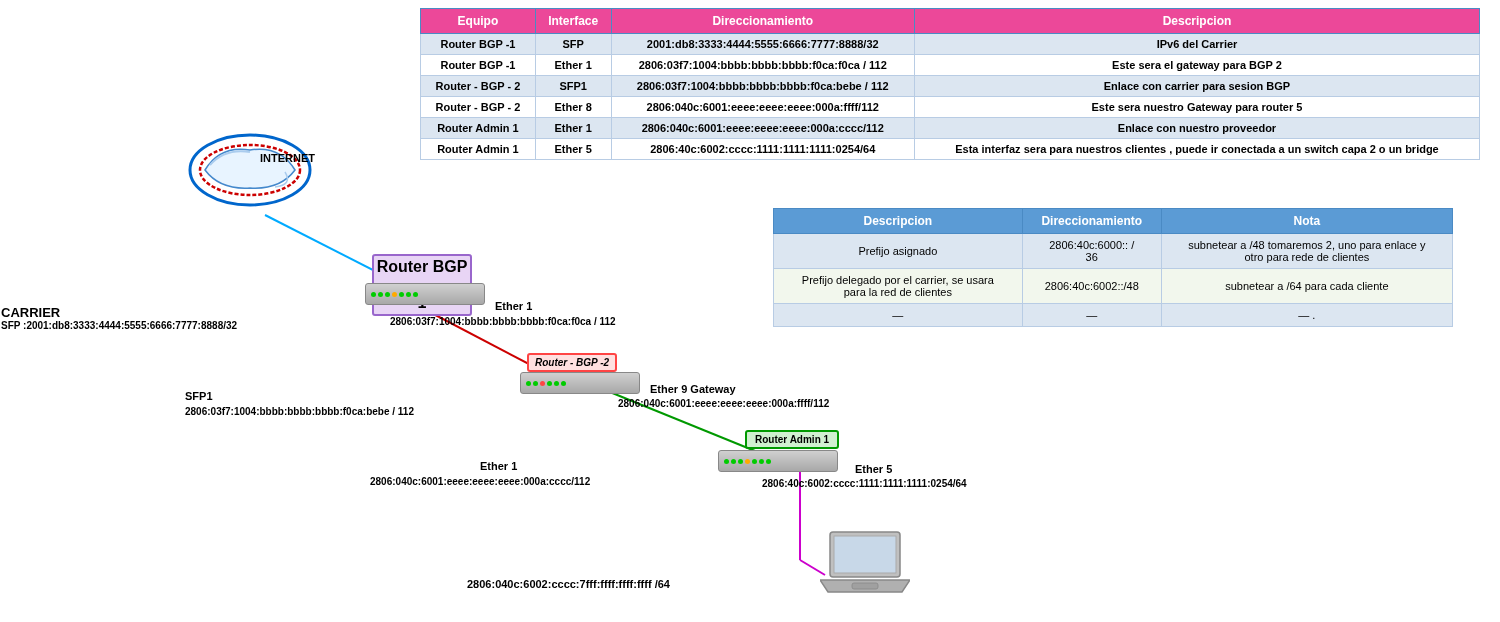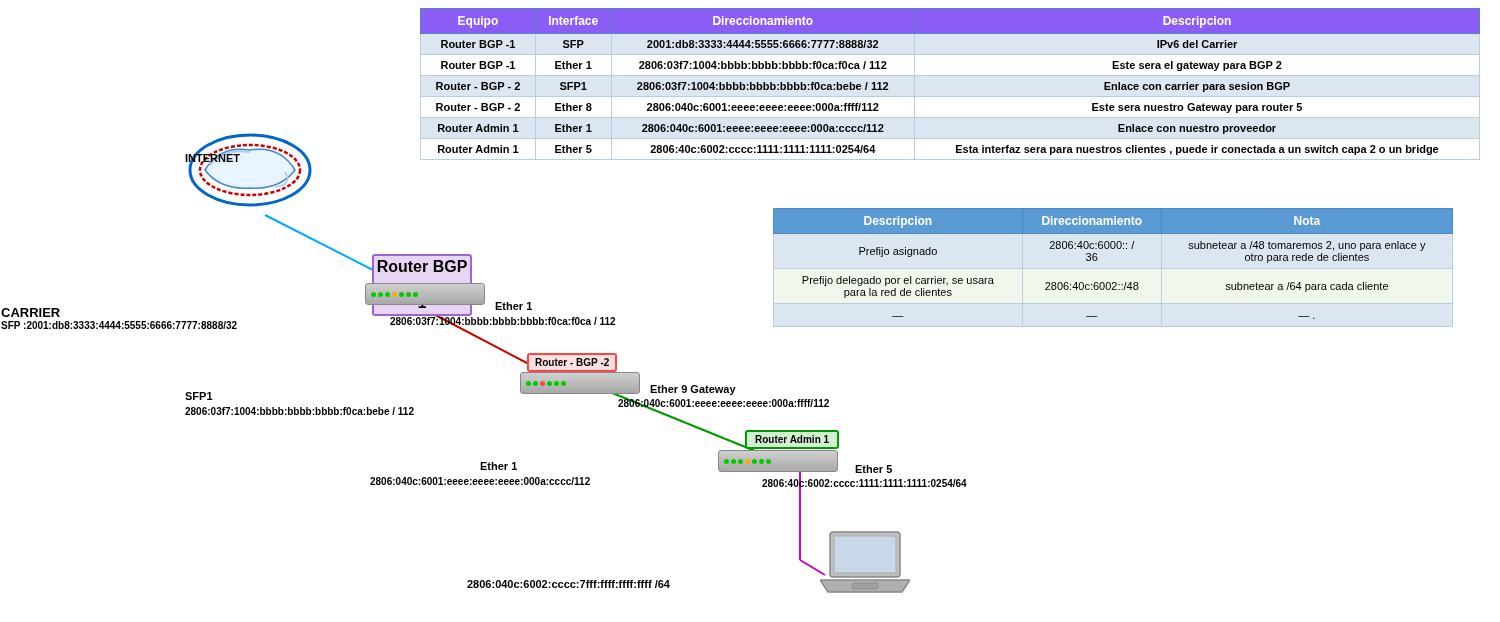--- a/index.html
+++ b/index.html
@@ -15,21 +15,21 @@
 
     
     .main-table {
       position: absolute;
       top: 8px;
       left: 420px;
       width: 1060px;
       border-collapse: collapse;
     }
     .main-table th {
-      background: #8b5cf6;
+      background: #ec4899;
       color: #fff;
       padding: 5px 8px;
       border: 1px solid #4a8ac4;
       text-align: center;
       font-weight: bold;
       font-size: 12px;
     }
     .main-table td {
       padding: 4px 8px;
       border: 1px solid #b8cce4;
@@ -172,21 +172,21 @@
 
     <ellipse cx="65" cy="40" rx="60" ry="35" fill="none" stroke="#0066cc" stroke-width="3"></ellipse>
 
     <ellipse cx="65" cy="40" rx="50" ry="25" fill="none" stroke="#cc0000" stroke-width="2.5" stroke-dasharray="4,2"></ellipse>
 
     <path d="M20,40 Q35,15 65,20 Q95,15 110,40 Q95,60 65,58 Q35,60 20,40 Z" fill="#e8f4ff" stroke="#4488cc" stroke-width="1.5"></path>
 
     <path d="M25,35 Q40,18 65,22" fill="none" stroke="#aaccee" stroke-width="2"></path>
     <path d="M100,42 Q108,55 90,57" fill="none" stroke="#aaccee" stroke-width="1.5"></path>
   </svg>
-  <div style="position:absolute; top:22px; left:0; width:130px; text-align:left; font-size:11px; font-weight:bold; color:#000;">INTERNET</div>
+  <div style="position:absolute; top:22px; left:0; width:130px; text-align:right; font-size:11px; font-weight:bold; color:#000;">INTERNET</div>
 </div>
 
 <div style="position:absolute; top:305px; left:1px;">
   <div style="font-size:13px; font-weight:bold;">CARRIER</div>
   <div style="font-size:10px; font-weight:bold;">SFP :2001:db8:3333:4444:5555:6666:7777:8888/32</div>
 </div>
 
 <div style="position:absolute; top:254px; left:372px; border:2px solid #9966cc; background:#e8d5f5; border-radius:3px; padding:2px 0; font-size:16px; font-weight:bold; text-align:center; width:100px;">Router BGP -<br>1</div>
 
 <div style="position:absolute; top:283px; left:365px; width:120px; height:22px; background:linear-gradient(to bottom,#d0d0d0,#a8a8a8); border:1px solid #888; border-radius:3px; display:flex; align-items:center; padding:0 5px; gap:2px;">
@@ -197,21 +197,21 @@
     <div style="width:5px;height:5px;border-radius:50%;background:#ffaa00;"></div>
     <div style="width:5px;height:5px;border-radius:50%;background:#00cc00;"></div>
     <div style="width:5px;height:5px;border-radius:50%;background:#00cc00;"></div>
     <div style="width:5px;height:5px;border-radius:50%;background:#00cc00;"></div>
   </div>
 </div>
 
 <div style="position:absolute; top:300px; left:495px; font-size:11px; font-weight:bold;">Ether 1</div>
 <div style="position:absolute; top:316px; left:390px; font-size:10px; font-weight:bold;">2806:03f7:1004:bbbb:bbbb:bbbb:f0ca:f0ca / 112</div>
 
-<div style="position:absolute; top:353px; left:527px; border:2px solid #ff4444; background:#ffe0e0; border-radius:3px; padding:2px 6px; font-size:10px; font-weight:bold;">Router - BGP -2</div>
+<div style="position:absolute; top:353px; left:527px; border:2px solid #ff4444; background:#ffe0e0; border-radius:3px; padding:2px 6px; font-size:10px; font-weight:bold;font-style:italic;">Router - BGP -2</div>
 
 <div style="position:absolute; top:372px; left:520px; width:120px; height:22px; background:linear-gradient(to bottom,#d0d0d0,#a8a8a8); border:1px solid #888; border-radius:3px; display:flex; align-items:center; padding:0 5px; gap:2px;">
   <div style="display:flex; gap:2px;">
     <div style="width:5px;height:5px;border-radius:50%;background:#00cc00;"></div>
     <div style="width:5px;height:5px;border-radius:50%;background:#00cc00;"></div>
     <div style="width:5px;height:5px;border-radius:50%;background:#ff4444;"></div>
     <div style="width:5px;height:5px;border-radius:50%;background:#00cc00;"></div>
     <div style="width:5px;height:5px;border-radius:50%;background:#00cc00;"></div>
     <div style="width:5px;height:5px;border-radius:50%;background:#00cc00;"></div>
   </div>

